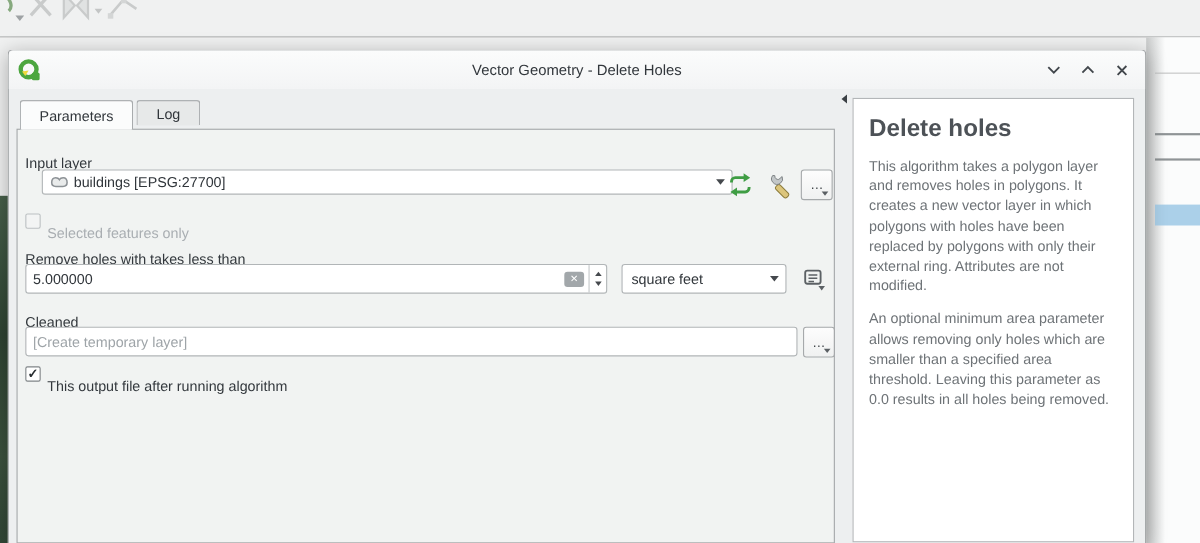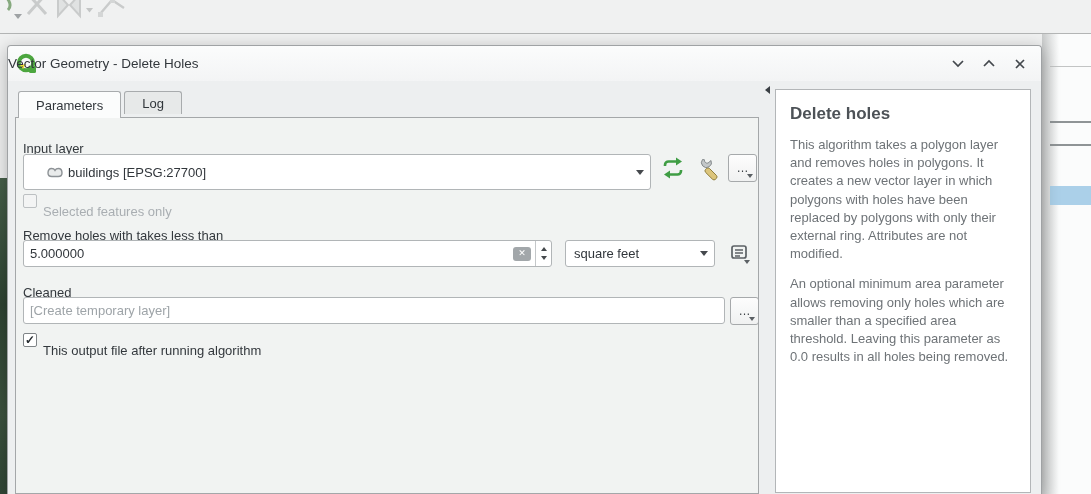--- a/index.html
+++ b/index.html
@@ -22,21 +22,21 @@
   .bg-toolbar { position:absolute; left:0; top:-8px; width:200px; height:40px; }
   .bg-toolbar svg { position:absolute; top:0; }
 
   
   .dialog { position:absolute; left:7px; top:45px; width:1035px; height:449px;
             background:#edeff0; border:1px solid #9fa2a4; border-bottom:none;
             border-radius:4px 4px 0 0; box-shadow:0 4px 18px rgba(0,0,0,.28); }
   .titlebar { position:relative; height:35px; background:linear-gradient(#fbfcfc,#f3f4f5);
               border-radius:4px 4px 0 0; }
   .title-text { position:absolute; left:0; right:0; top:0; height:35px; line-height:35px;
-                font-size:13.5px; color:#32373c; }
+                text-align:center; font-size:13.5px; color:#32373c; }
   .win-logo { position:absolute; left:8px; top:7px; }
   .win-controls { position:absolute; right:10px; top:0; height:35px; display:flex; align-items:center; gap:9px; }
   .win-btn { width:22px; height:22px; display:flex; align-items:center; justify-content:center; cursor:pointer; }
 
   
   .tabbar { position:absolute; left:10px; top:45px; display:flex; align-items:flex-start; z-index:3; }
   .tab { font-size:13px; color:#31363b; border:1px solid #a8abad; border-bottom:none;
          border-radius:3px 3px 0 0; padding:0 17px; display:flex; align-items:center; }
   .tab.active { height:27px; background:#fbfcfc; position:relative; z-index:4; margin-bottom:-1px; }
   .tab.inactive { height:23px; background:#e7e9e9; margin-left:3px; }
@@ -84,21 +84,21 @@
   .flat-icon { position:absolute; display:flex; align-items:center; justify-content:center; cursor:pointer; }
 
   
   .collapse-arrow { position:absolute; left:757px; top:40px; width:0; height:0;
                     border-top:4px solid transparent; border-bottom:4px solid transparent;
                     border-right:5px solid #3a3f44; cursor:pointer; }
 
   
   .help { position:absolute; left:767px; top:43px; width:256px; height:404px; background:#ffffff;
           border:1px solid #b3b6b8; padding:12px 14px; overflow:hidden; }
-  .help h1 { font-size:17px; font-weight:bold; color:#4d5257; margin:2px 0 12px 0; }
+  .help h1 { font-size:22px; font-weight:bold; color:#4d5257; margin:2px 0 12px 0; }
   .help p { font-size:13px; line-height:1.4; color:#6e7377; margin-bottom:12px; }
 </style>
 </head>
 <body>
 
 <div class="stage">
 
   <div class="bg-toolbar">
     <svg width="200" height="40">
       <g stroke="#c9cbcb" stroke-width="3" fill="none">
@@ -152,21 +152,21 @@
 
     <div class="tabbar">
       <div class="tab active">Parameters</div>
       <div class="tab inactive">Log</div>
     </div>
 
     <div class="panel">
 
       <div class="field-label" style="left:7px; top:13px;">Input layer</div>
 
-      <div class="combo" style="left:7px; top:36px; width:628px; height:36px;padding-left:16px;">
+      <div class="combo" style="left:22px; top:36px; width:628px; height:23px;">
         <svg width="18" height="13" style="margin:0 4px 0 6px; flex:none;">
           <path d="M2 7 q0 -4.5 3.6 -4.5 q2.4 0 3.4 1.8 q1 -1.8 3.4 -1.8 q3.6 0 3.6 4.5 q0 3.5 -3.8 3.5 l-6.4 0 q-3.8 0 -3.8 -3.5 z" fill="#e9ebeb" stroke="#8d9296" stroke-width="1.4"></path>
         </svg>
         <span>buildings [EPSG:27700]</span>
         <span class="arrow-zone">
             <span class="tri-down"></span>
           </span>
       </div>
 
       <div class="flat-icon" style="left:644px; top:37px; width:26px; height:26px;">

